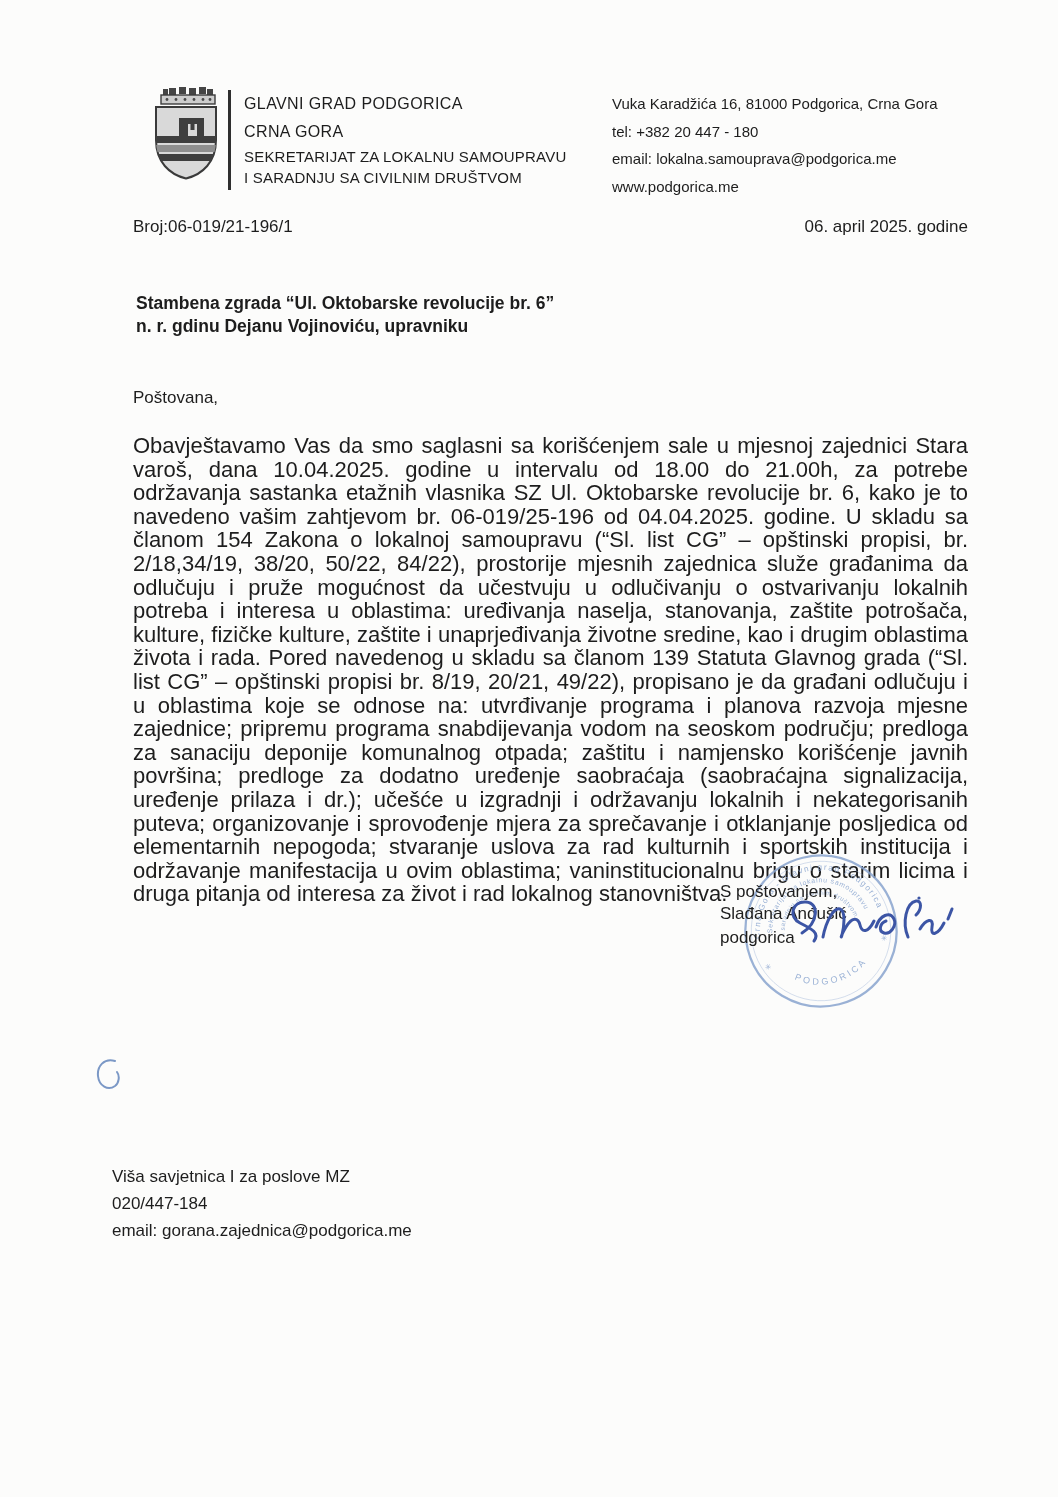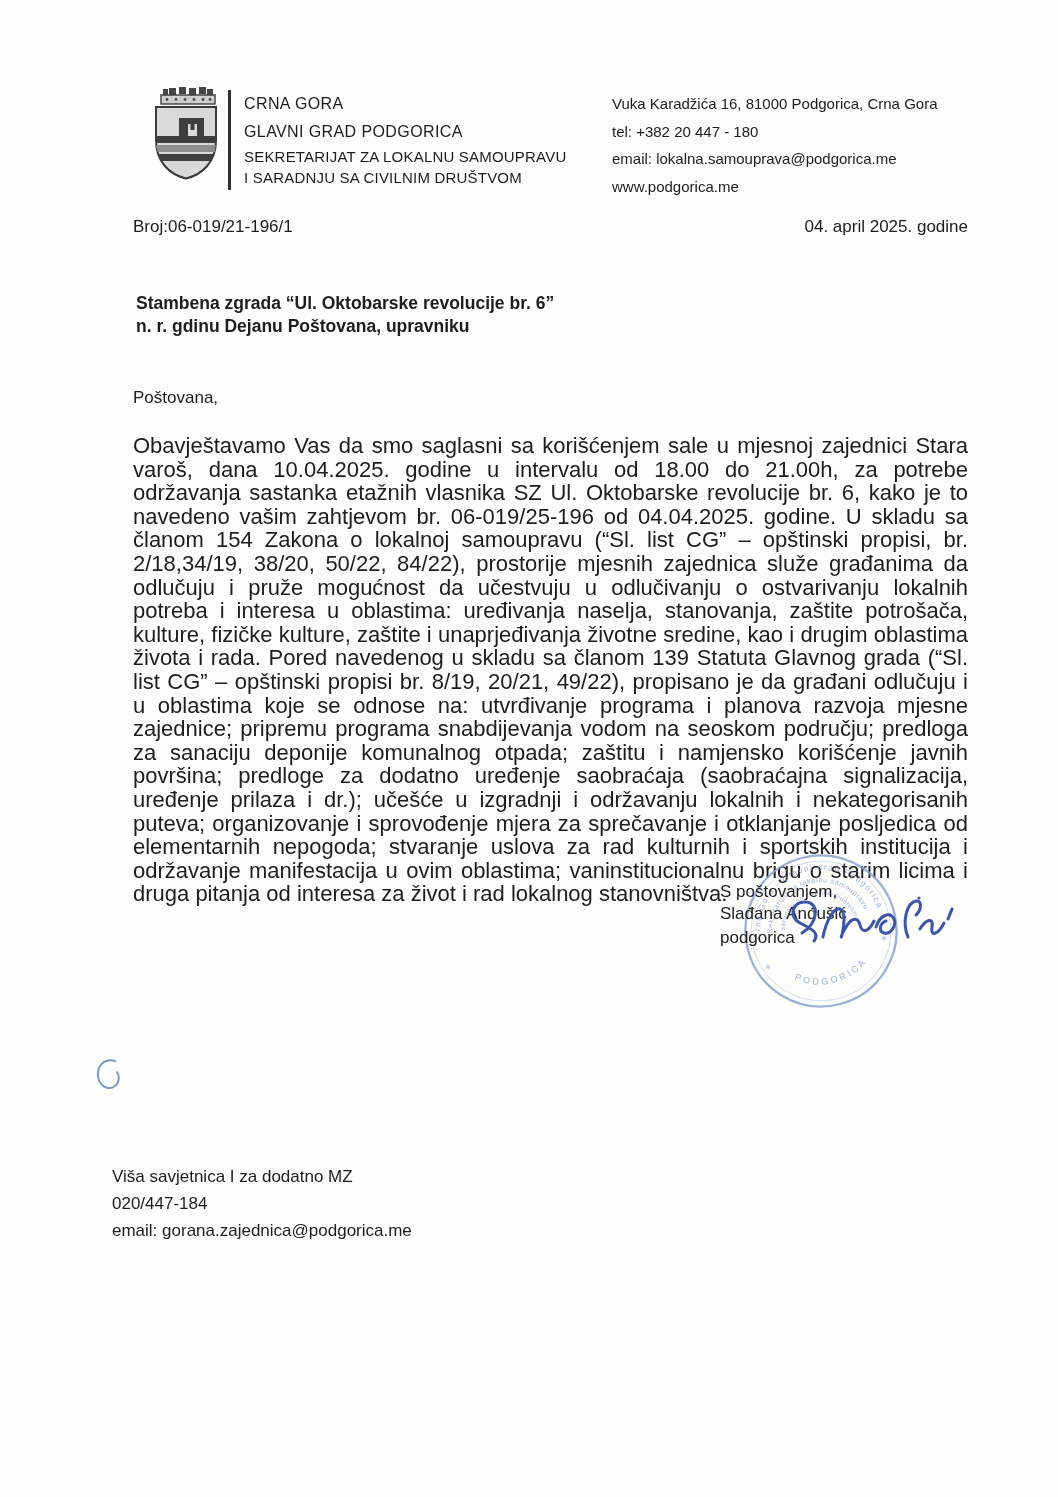--- a/index.html
+++ b/index.html
@@ -69,41 +69,41 @@
       <rect x="41.5" y="38" width="4" height="6" fill="#3e3e3e"></rect>
       <rect x="7" y="50" width="60" height="7" fill="#3e3e3e"></rect>
       <rect x="7" y="59" width="60" height="7" fill="#8f8f8f"></rect>
       <rect x="7" y="68" width="60" height="7" fill="#3e3e3e"></rect>
     </g>
   </svg>
 
   <div class="lh-divider"></div>
 
   <div class="org">
+    <div class="big">GLAVNI GRAD PODGORICA</div>
     <div class="big">CRNA GORA</div>
-    <div class="big">GLAVNI GRAD PODGORICA</div>
     <div class="small">SEKRETARIJAT ZA LOKALNU SAMOUPRAVU</div>
     <div class="small">I SARADNJU SA CIVILNIM DRUŠTVOM</div>
   </div>
 
   <div class="hq">
     <div>Vuka Karadžića 16, 81000 Podgorica, Crna Gora</div>
     <div>tel: +382 20 447 - 180</div>
     <div>email: lokalna.samouprava@podgorica.me</div>
     <div>www.podgorica.me</div>
   </div>
 
   <div class="refrow">
     <span>Broj:06-019/21-196/1</span>
-    <span>04. april 2025. godine</span>
+    <span>06. april 2025. godine</span>
   </div>
 
   <div class="addressee">
     <div>Stambena zgrada “Ul. Oktobarske revolucije br. 6”</div>
-    <div>n. r. gdinu Dejanu Poštovana, upravniku</div>
+    <div>n. r. gdinu Dejanu Vojinoviću, upravniku</div>
   </div>
 
   <div class="salutation">Poštovana,</div>
 
   <div class="body-text">Obavještavamo Vas da smo saglasni sa korišćenjem sale u mjesnoj zajednici Stara varoš, dana 10.04.2025. godine u intervalu od 18.00 do 21.00h, za potrebe održavanja sastanka etažnih vlasnika SZ Ul. Oktobarske revolucije br. 6, kako je to navedeno vašim zahtjevom br. 06-019/25-196 od 04.04.2025. godine. U skladu sa članom 154 Zakona o lokalnoj samoupravu (“Sl. list CG” – opštinski propisi, br. 2/18,34/19, 38/20, 50/22, 84/22), prostorije mjesnih zajednica služe građanima da odlučuju i pruže mogućnost da učestvuju u odlučivanju o ostvarivanju lokalnih potreba i interesa u oblastima: uređivanja naselja, stanovanja, zaštite potrošača, kulture, fizičke kulture, zaštite i unaprjeđivanja životne sredine, kao i drugim oblastima života i rada. Pored navedenog u skladu sa članom 139 Statuta Glavnog grada (“Sl. list CG” – opštinski propisi br. 8/19, 20/21, 49/22), propisano je da građani odlučuju i u oblastima koje se odnose na: utvrđivanje programa i planova razvoja mjesne zajednice; pripremu programa snabdijevanja vodom na seoskom području; predloga za sanaciju deponije komunalnog otpada; zaštitu i namjensko korišćenje javnih površina; predloge za dodatno uređenje saobraćaja (saobraćajna signalizacija, uređenje prilaza i dr.); učešće u izgradnji i održavanju lokalnih i nekategorisanih puteva; organizovanje i sprovođenje mjera za sprečavanje i otklanjanje posljedica od elementarnih nepogoda; stvaranje uslova za rad kulturnih i sportskih institucija i održavanje manifestacija u ovim oblastima; vaninstitucionalnu brigu o starim licima i druga pitanja od interesa za život i rad lokalnog stanovništva.</div>
 
   <svg class="stamp" viewBox="0 0 180 180" xmlns="http://www.w3.org/2000/svg">
     <defs>
       <path id="arcOuter" d="M 26,90 A 64,64 0 1 1 154,90"></path>
       <path id="arcMiddle" d="M 39,90 A 51,51 0 1 1 141,90"></path>
@@ -147,18 +147,18 @@
       <circle cx="151" cy="5" r="1.6" fill="#3c55a5" stroke="none"></circle>
     </g>
   </svg>
 
 
   <svg class="penmark" viewBox="0 0 28 34" xmlns="http://www.w3.org/2000/svg">
     <path d="M 20,3 C 9,0 2,8 3,18 C 4,28 13,33 20,28 C 24,25 25,18 22,14" fill="none" stroke="#7b98c6" stroke-width="2" stroke-linecap="round"></path>
   </svg>
 
   <div class="contact">
-    <div>Viša savjetnica I za dodatno MZ</div>
+    <div>Viša savjetnica I za poslove MZ</div>
     <div>020/447-184</div>
     <div>email: gorana.zajednica@podgorica.me</div>
   </div>
 
 </div>
 
 </body></html>

